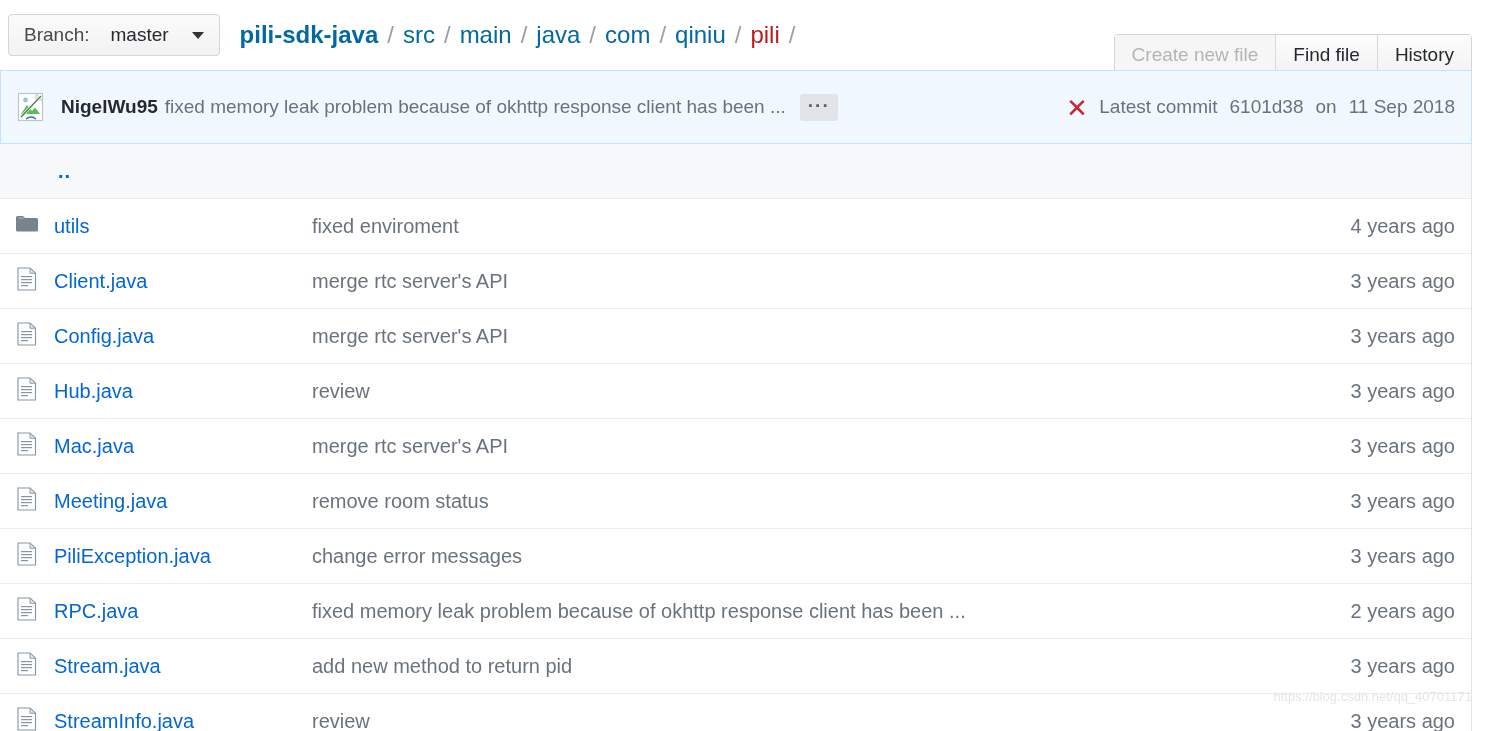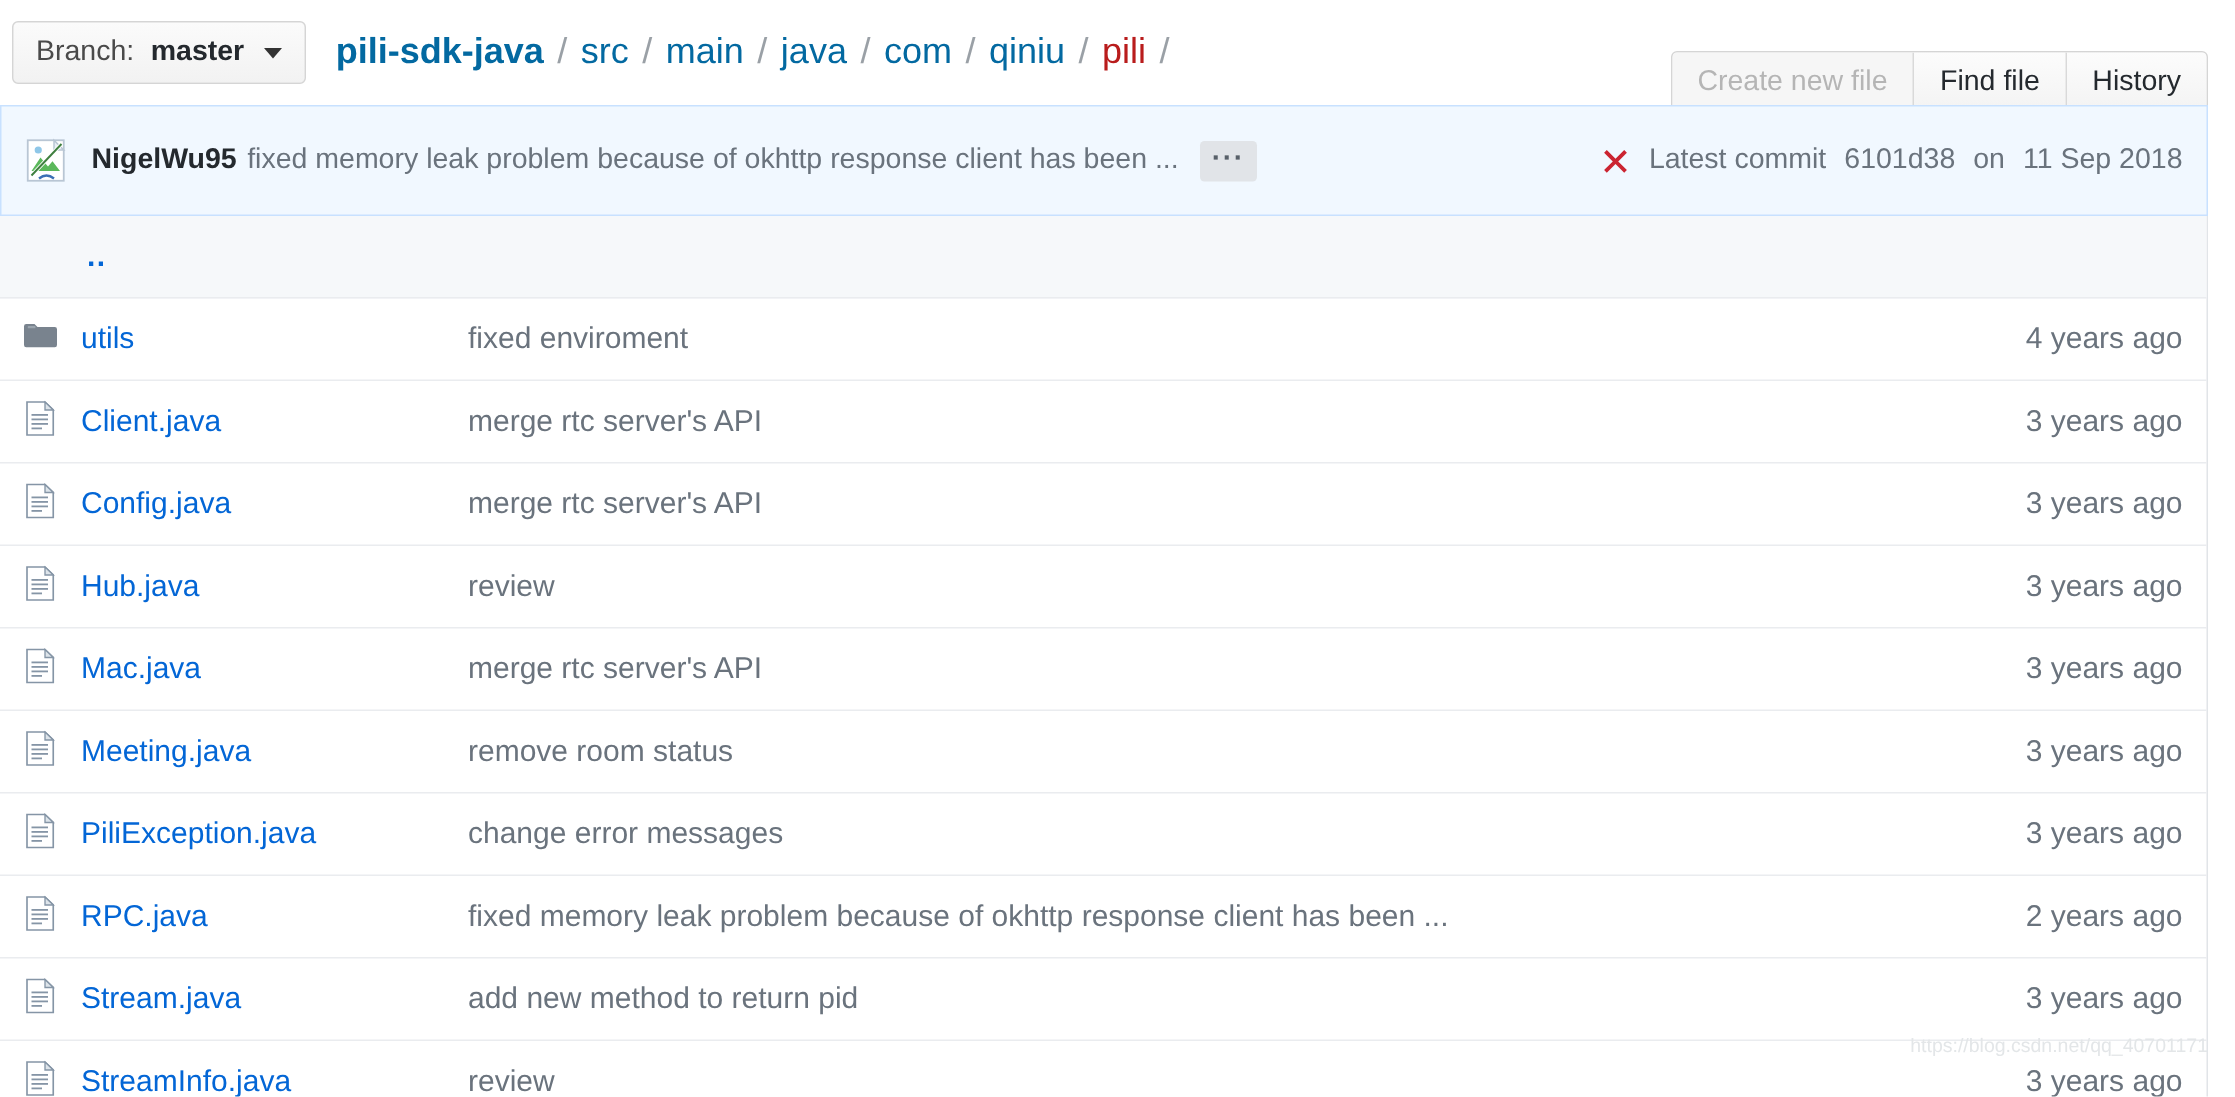--- a/index.html
+++ b/index.html
@@ -14,30 +14,30 @@
 
   
   .topbar{
     position:relative;
     height:70px;
     display:flex;align-items:center;
     padding:0 18px 0 8px;
     box-sizing:border-box;
   }
   .branch-btn{
-    display:inline-flex;align-items:center;gap:11px;
+    display:inline-flex;align-items:center;gap:21px;
     height:42px;padding:0 15px;
     border:1px solid #d5d5d5;border-radius:4px;
     background:linear-gradient(#fbfbfb,#f2f2f2);
     font-size:19px;color:#333;
     white-space:nowrap;
     box-sizing:border-box;
   }
   .branch-btn .lbl{color:#4a4a4a;}
-  .branch-btn .val{color:#24292e;font-weight:bold;}
+  .branch-btn .val{color:#24292e;font-weight:normal;}
   .caret{
     width:0;height:0;
     border-left:6px solid transparent;
     border-right:6px solid transparent;
     border-top:7px solid #333;
     display:inline-block;margin-left:2px;
   }
 
   .breadcrumb{
     display:flex;align-items:center;

